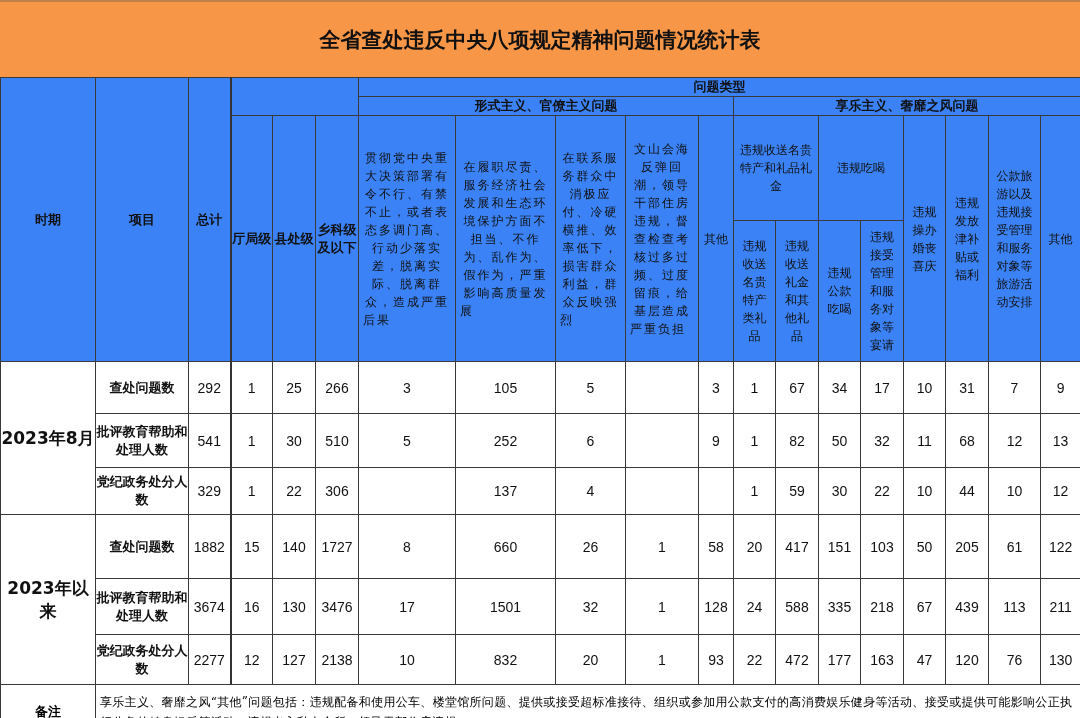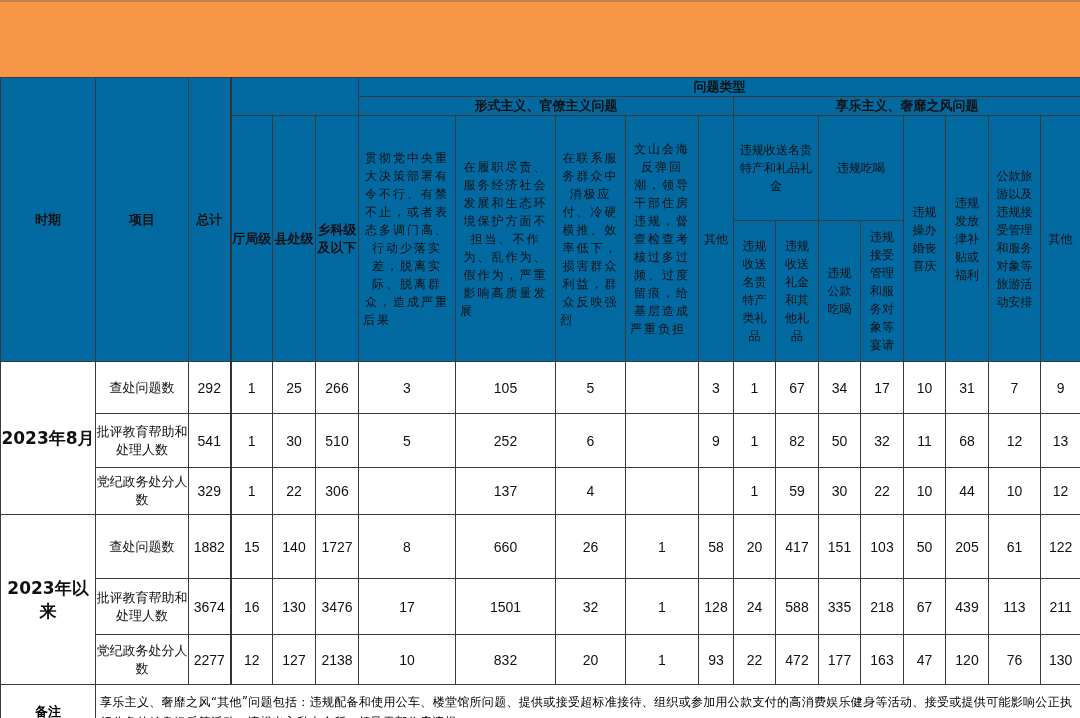--- a/index.html
+++ b/index.html
@@ -10,35 +10,36 @@
   }
   .title-band .t1 { font-family: "DejaVu Serif", serif; font-weight: bold; font-size: 21px; color: #111; letter-spacing: 0px; line-height: 28px; }
   .title-band .t2 { font-family: "DejaVu Serif", serif; font-weight: bold; font-size: 19px; color: #111; line-height: 28px; }
   table.stat {
     border-collapse: collapse; table-layout: fixed; width: 1080px;
   }
   table.stat td {
     border: 1px solid #3a3a3a; padding: 0; text-align: center; vertical-align: middle;
     overflow: hidden; box-sizing: border-box;
   }
-  .hdr td { background: #0369a1; }
+  .hdr td { background: #3b82f6; }
   .hb { font-weight: bold; font-size: 13px; color: #111; }
   .hs { font-family: "DejaVu Serif", serif; font-size: 12px; color: #111; line-height: 18px; }
   .desc { text-align: justify; text-align-last: left; padding: 0 4px !important; letter-spacing: 2px; }
   .num { font-family: "Liberation Sans", sans-serif; font-size: 14px; color: #111; background: #fff; }
   .period { font-weight: bold; font-size: 17px; background: #fff; color: #111; }
-  .item { font-weight: normal; font-size: 13px; background: #fff; color: #111; line-height: 18px; }
+  .item { font-weight: bold; font-size: 13px; background: #fff; color: #111; line-height: 18px; }
   .note-label { font-weight: bold; font-size: 13px; background: #fff; }
   .note-text { font-family: "DejaVu Serif", serif; font-size: 12px; text-align: left !important; padding: 2px 4px !important; line-height: 20px; background: #fff; letter-spacing: 0.3px; }
   .thick-r { border-right: 2px solid #333 !important; }
 </style>
 </head>
 <body>
 
 <div class="title-band">
+  <div class="t1">全省查处违反中央八项规定精神问题情况统计表</div>
 </div>
 
 <table class="stat">
   <colgroup>
     <col style="width:95px">
       <col style="width:93px">
       <col style="width:42px">
     <col style="width:42px">
       <col style="width:43px">
       <col style="width:43px">

